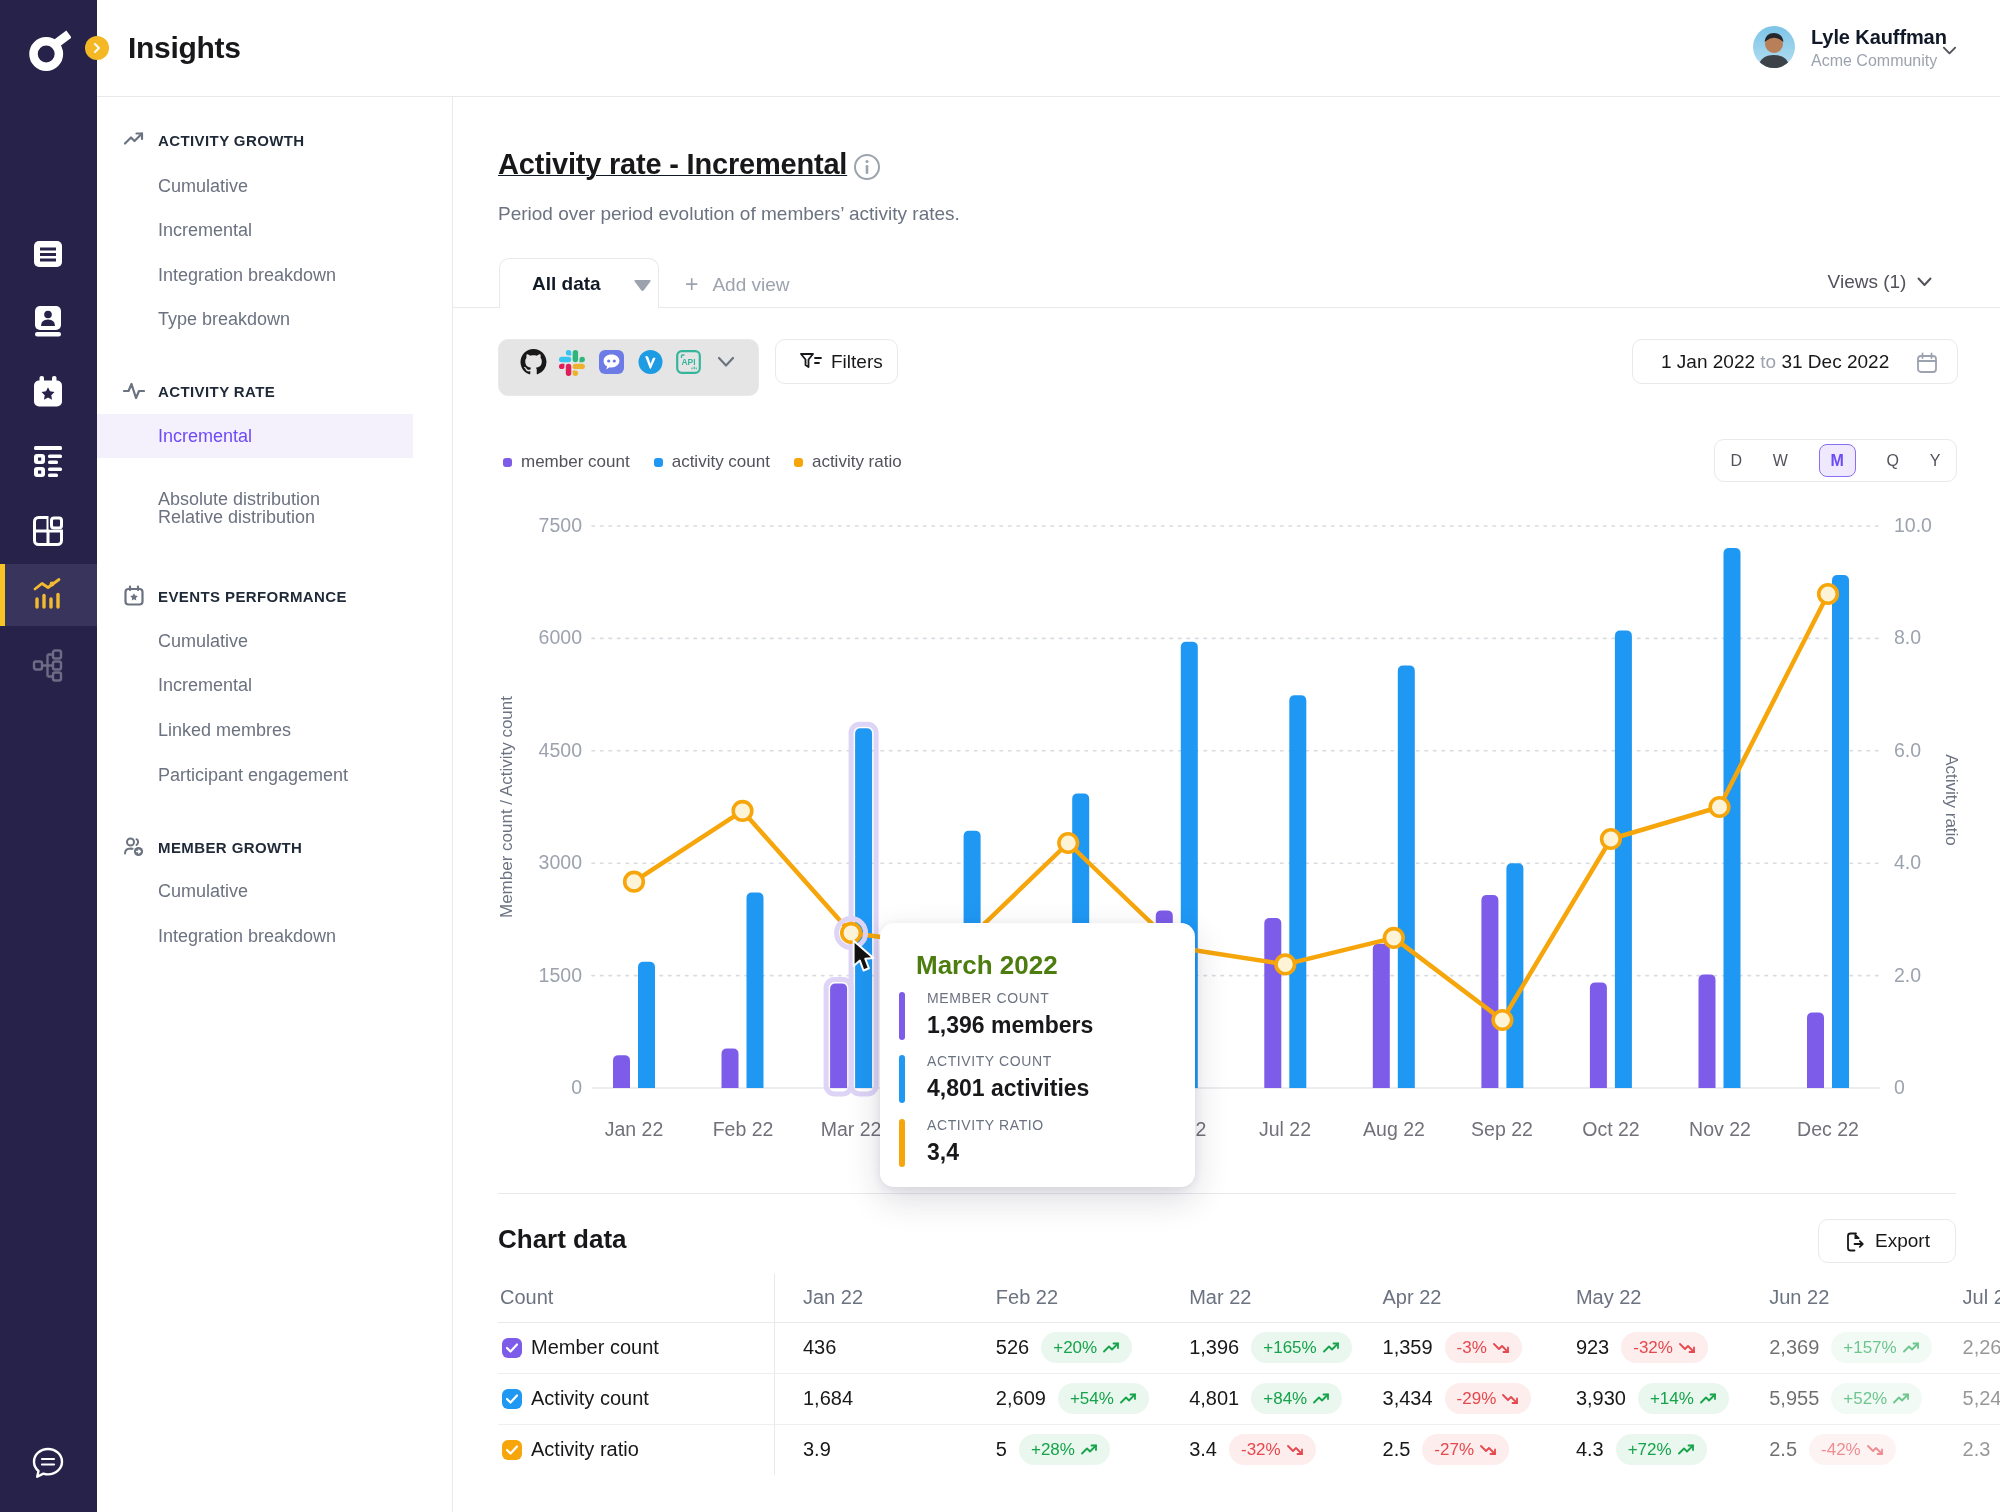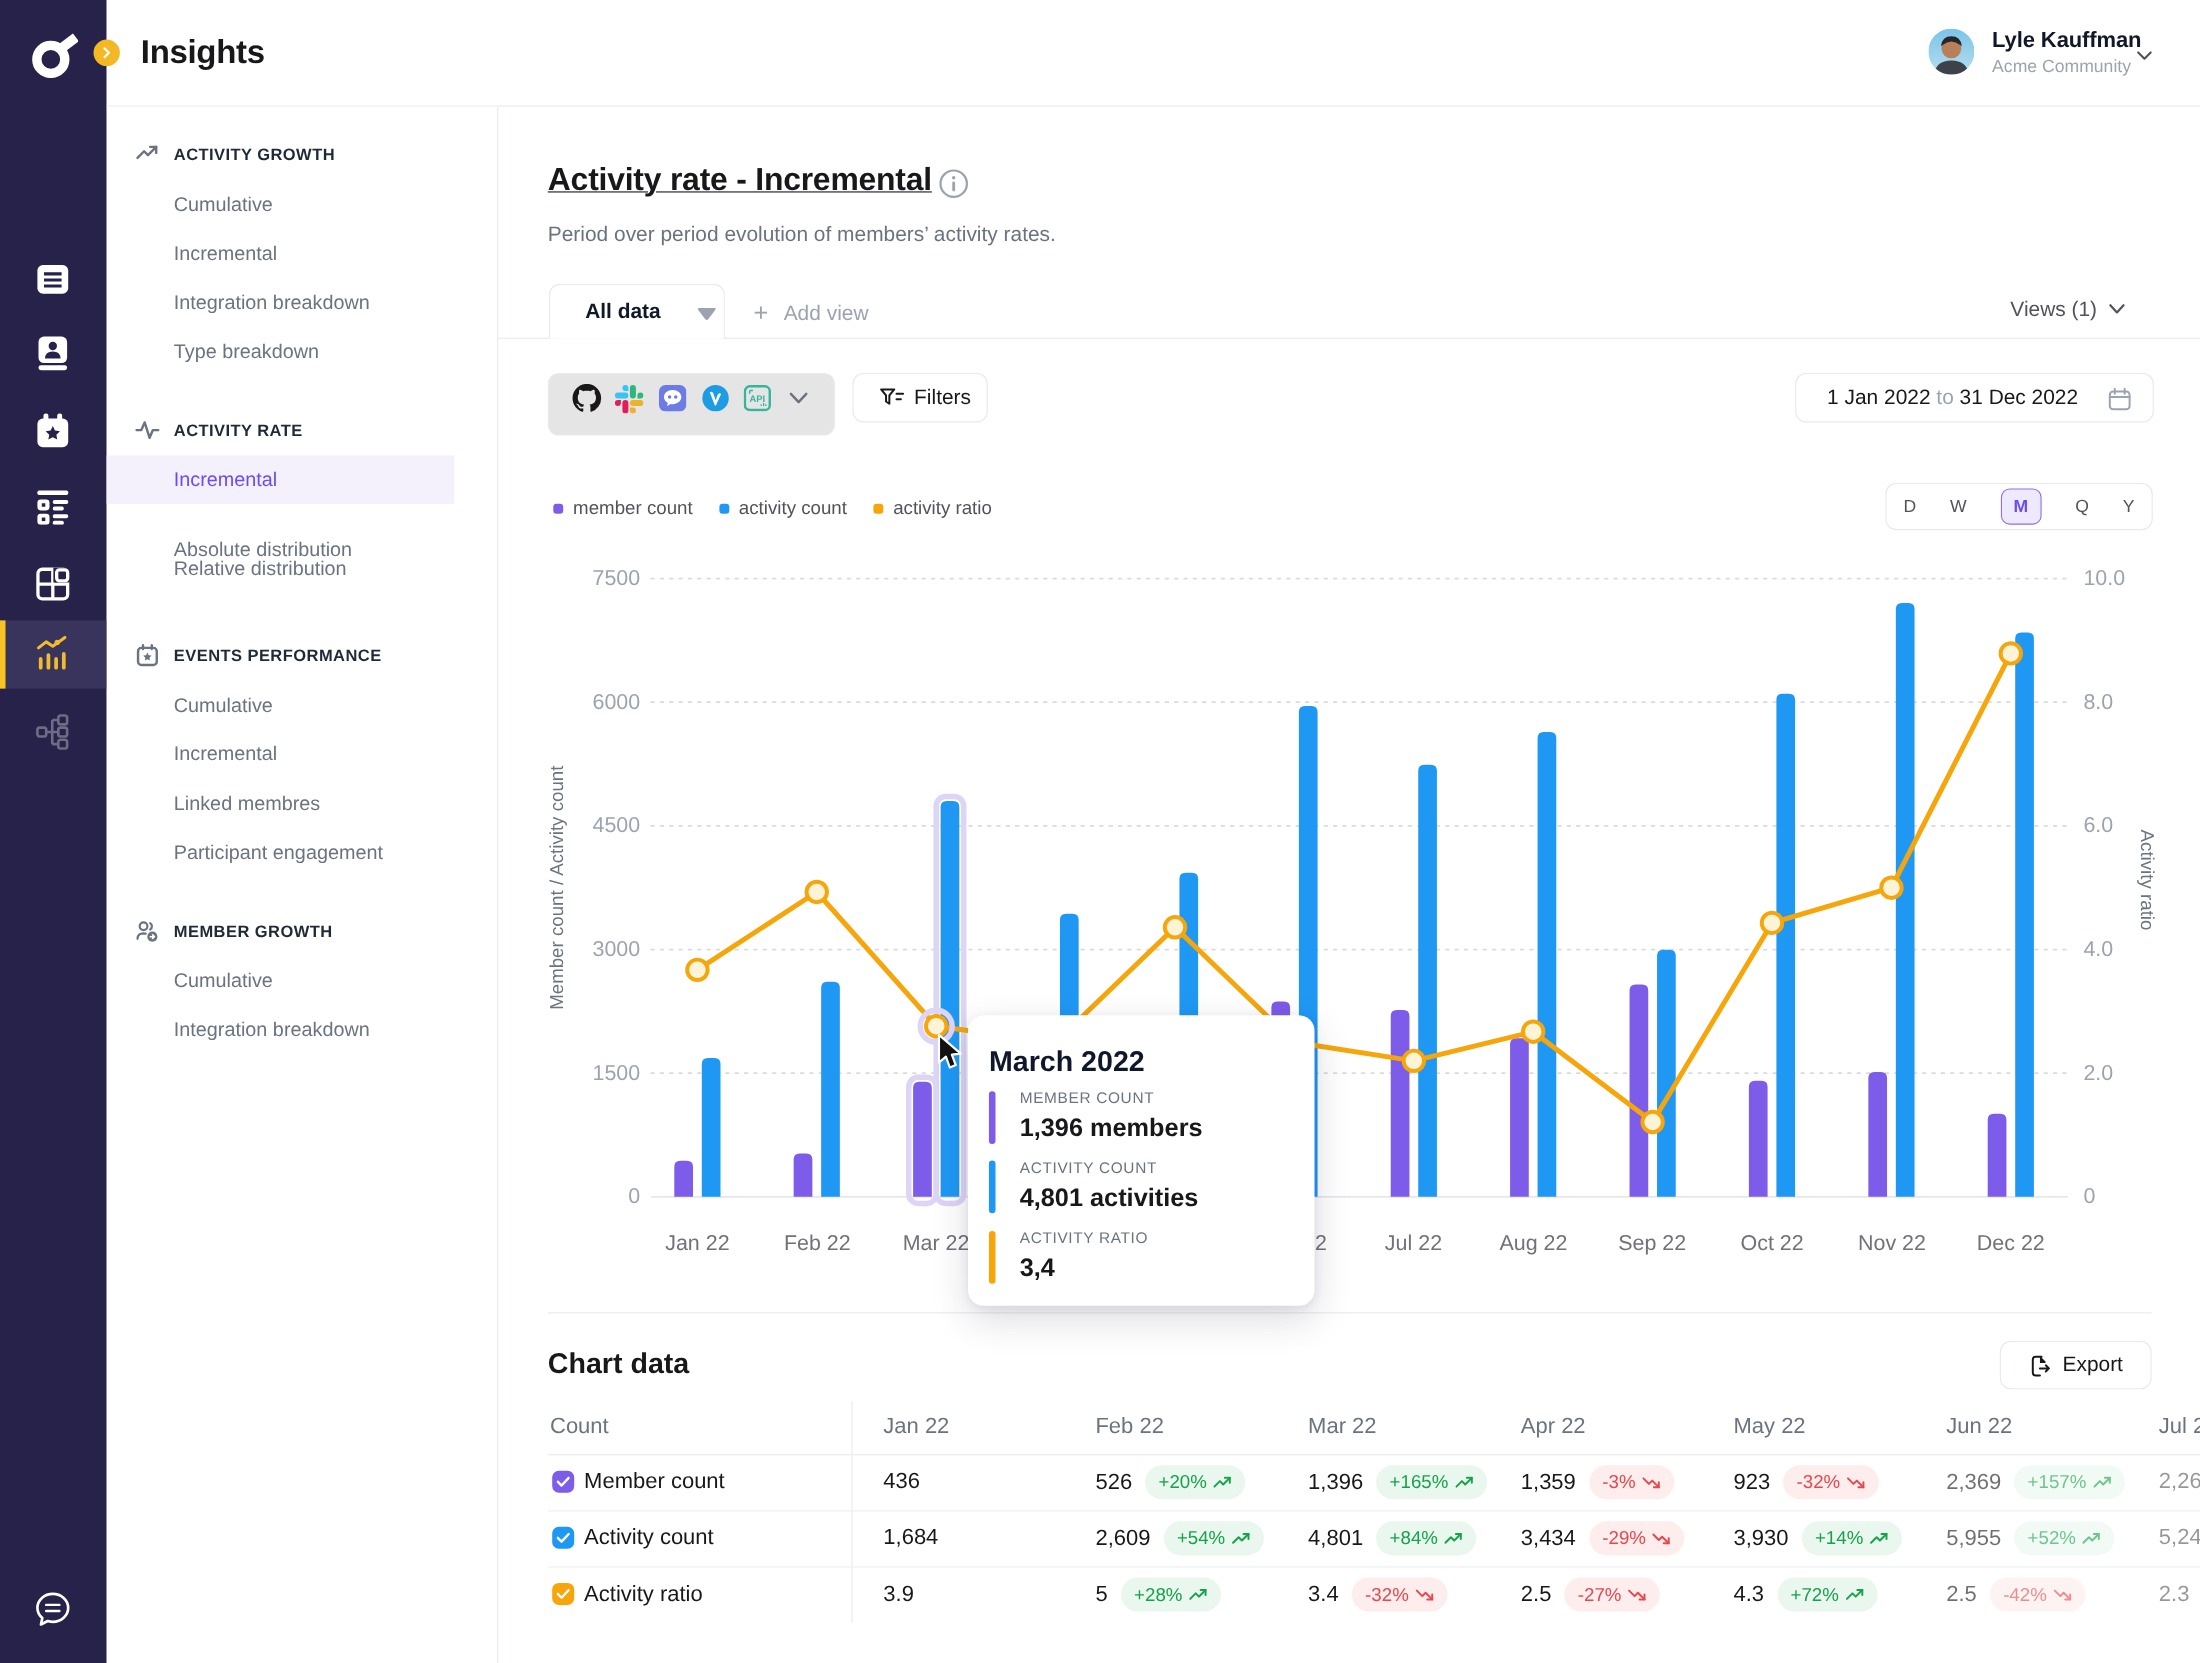--- a/index.html
+++ b/index.html
@@ -74,21 +74,21 @@
 table.ct th.c { padding-left:28px; }
 .cbx { display:inline-block; width:20px; height:20px; border-radius:6px; vertical-align:-4px; margin-left:4px; margin-right:9px; position:relative; }
 .cbx svg { position:absolute; left:4px; top:5px; }
 .badge { display:inline-flex; align-items:center; height:31px; border-radius:16px; padding:0 12px; font-size:17px; margin-left:12px; vertical-align:1px;}
 .badge svg { margin-left:6px; }
 .bg { background:#EAF7EF; color:#16A34A; }
 .br { background:#FDEDED; color:#E5484D; }
 
 
 .tooltip { position:absolute; left:880px; top:923px; width:315px; height:264px; background:#fff; border-radius:14px; box-shadow:0 12px 34px rgba(30,30,60,0.16), 0 2px 8px rgba(30,30,60,0.08); z-index:20; }
-.tooltip .title { position:absolute; left:19px; top:27px; font-size:26px; font-weight:700; color:#0f172a; }
+.tooltip .title { position:absolute; left:36px; top:27px; font-size:26px; font-weight:700; color:#4d7c0f; }
 .tt-row { position:absolute; left:19px; }
 .tt-row .bar { position:absolute; left:0; top:2px; width:6px; height:48px; border-radius:3px; }
 .tt-row .lb { position:absolute; left:28px; top:0; font-size:14px; color:#6B7280; letter-spacing:0.6px; white-space:nowrap;}
 .tt-row .vl { position:absolute; left:28px; top:22px; font-size:23px; font-weight:700; color:#18181B; white-space:nowrap;}
 </style>
 </head>
 <body>
 
 <div class="rail">
   <div class="active-bg"></div>

